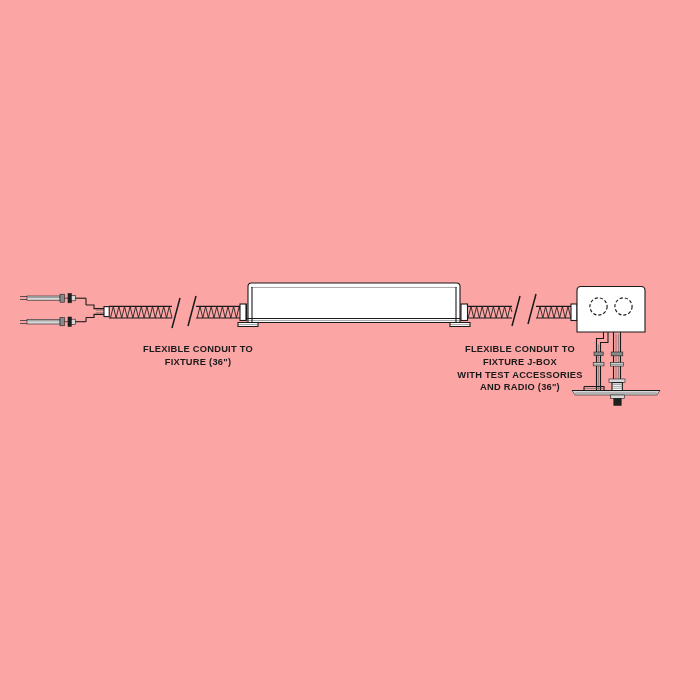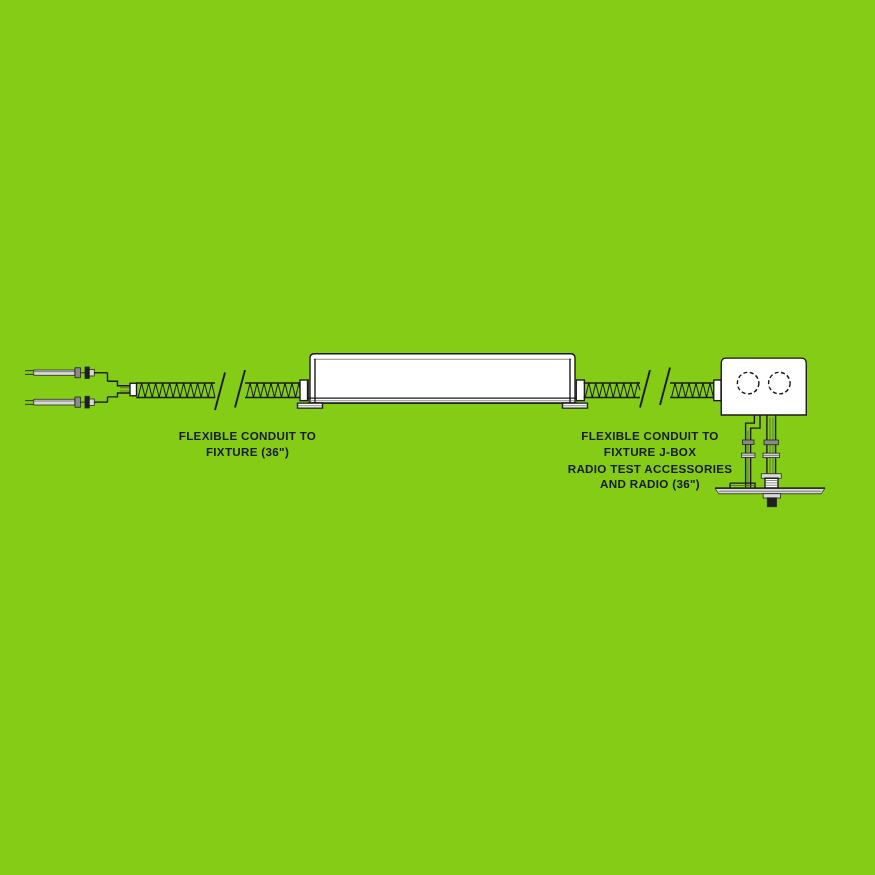--- a/index.html
+++ b/index.html
@@ -11,21 +11,21 @@
   body {
     width: 700px;
     height: 700px;
     font-family: "Liberation Sans", sans-serif;
     overflow: hidden;
   }
   #diagram-canvas {
     position: relative;
     width: 700px;
     height: 700px;
-    background: #84cc16;
+    background: #fca5a5;
   }
   svg.drawing {
     position: absolute;
     left: 0;
     top: 0;
     width: 700px;
     height: 700px;
     display: block;
   }
   .ln {
@@ -285,17 +285,17 @@
   </svg>
 
   <div class="caption" id="caption-left">
     <span class="caption-line">FLEXIBLE CONDUIT TO</span>
     <span class="caption-line">FIXTURE (36")</span>
   </div>
 
   <div class="caption" id="caption-right">
     <span class="caption-line">FLEXIBLE CONDUIT TO</span>
     <span class="caption-line">FIXTURE J-BOX</span>
-    <span class="caption-line">RADIO TEST ACCESSORIES</span>
+    <span class="caption-line">WITH TEST ACCESSORIES</span>
     <span class="caption-line">AND RADIO (36")</span>
   </div>
 
 </div>
 
 </body></html>

